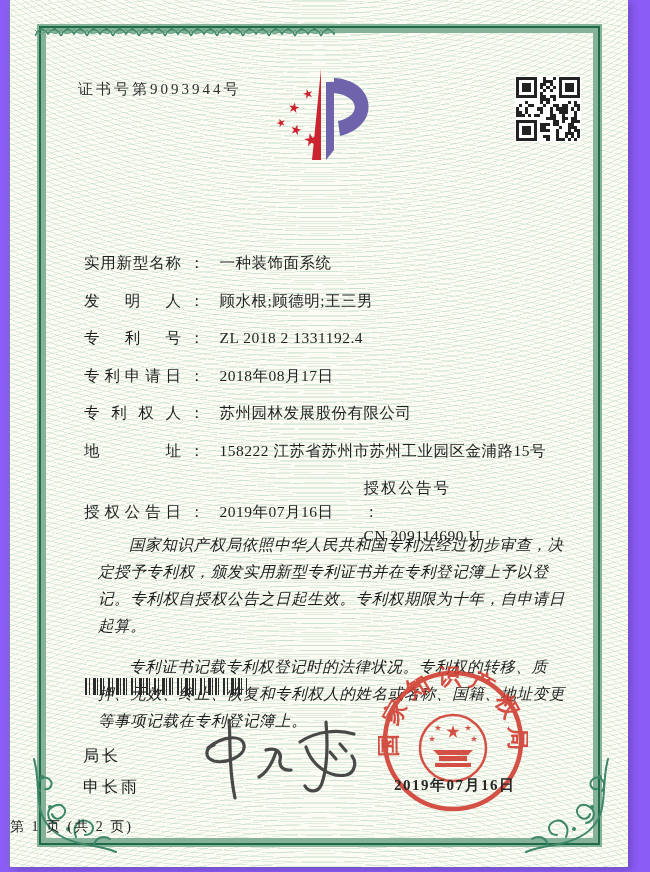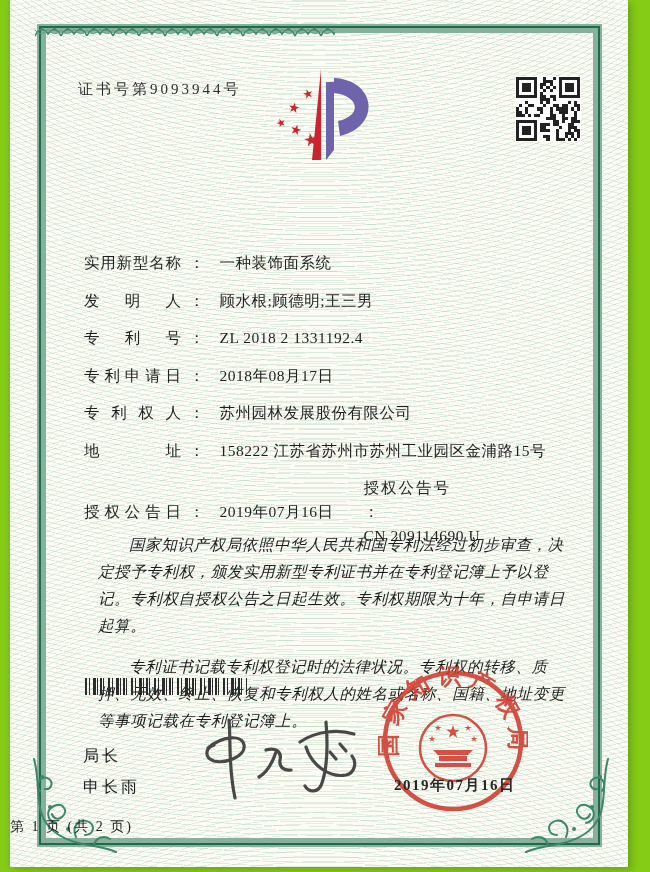--- a/index.html
+++ b/index.html
@@ -1,18 +1,18 @@
 <!DOCTYPE html>
 <html><head>
 <meta charset="utf-8">
 <style>
   * { box-sizing: border-box; }
   html,body { margin:0; padding:0; }
   body { width:650px; height:872px; background:#ffffff; font-family:"Liberation Serif", serif; }
-  .scan { position:relative; width:650px; height:872px; background:#84cc16; overflow:hidden; }
+  .scan { position:relative; width:650px; height:872px; background:#8b5cf6; overflow:hidden; }
   .page {
     position:absolute; left:10px; top:0; right:22px; bottom:5px;
     background:#fcfcf4;
     box-shadow:-2px 0 3px rgba(110,150,125,.35), 4px 3px 7px rgba(0,0,0,.18);
   }
   .page::before { 
     content:''; position:absolute; inset:0; pointer-events:none;
     background-image:
       repeating-radial-gradient(140% 90% at 50% -40%, rgba(140,190,160,.28) 0 1px, transparent 1px 5px),
       repeating-radial-gradient(140% 90% at 50% 140%, rgba(140,190,160,.22) 0 1px, transparent 1px 6px);

